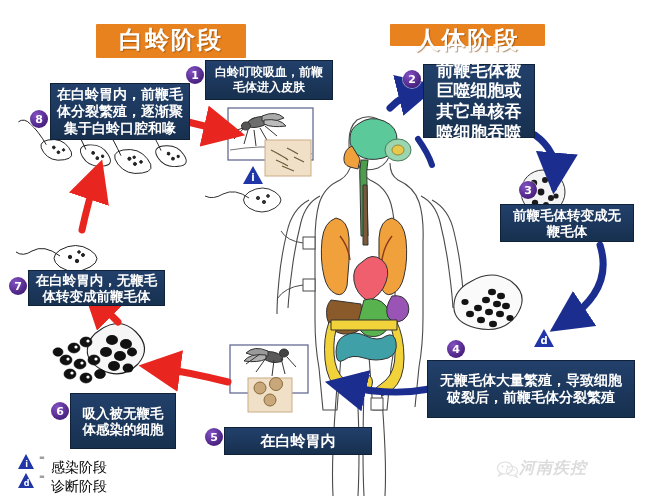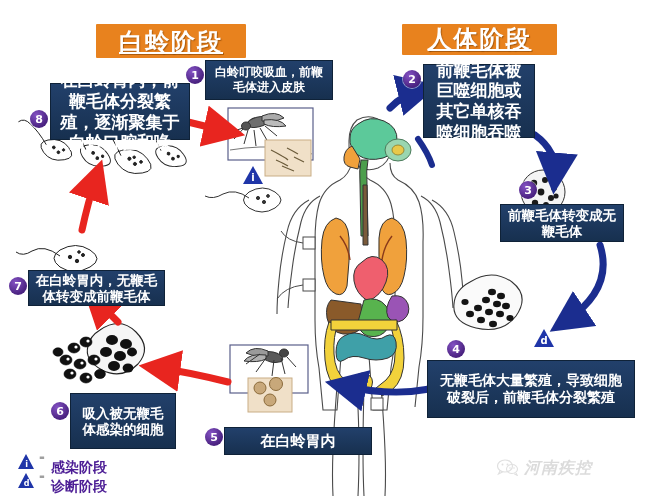--- a/index.html
+++ b/index.html
@@ -11,49 +11,48 @@
   }
   #stage { position: relative; width: 649px; height: 500px; background: #fff; }
 
   
   .banner {
     position: absolute;
     background: #e8821e;
     color: #fff;
     font-weight: bold;
     letter-spacing: 2px;
-    display: flex; align-items: flex-end; justify-content: center;
+    display: flex; align-items: flex-start; justify-content: center;
     text-shadow: 1px 1px 1px rgba(120,60,0,.55);
     border-radius: 1px;
-    text-decoration: underline;
   }
   #banner-sandfly { left: 96px; top: 24px; width: 150px; height: 34px; font-size: 24px; }
-  #banner-human  { left: 402px; top: 24px; width: 155px; height: 31px; font-size: 24px; }
+  #banner-human  { left: 390px; top: 24px; width: 155px; height: 22px; font-size: 24px; }
 
   
   .infobox {
     position: absolute;
     background: #1d3557;
     background: linear-gradient(180deg,#22406b 0%,#17304f 100%);
     color: #ffffff;
     font-weight: bold;
     line-height: 1.22;
     padding: 4px 6px;
     border: 1px solid #0f2238;
     display: flex; align-items: center; justify-content: center;
     text-align: center;
   }
   #box1 { left: 205px; top: 60px;  width: 128px; height: 40px; font-size: 12px; }
   #box2 { left: 423px; top: 64px;  width: 112px; height: 74px; font-size: 17px; }
-  #box3 { left: 500px; top: 204px; width: 124px; height: 38px; font-size: 13.5px; }
+  #box3 { left: 500px; top: 204px; width: 134px; height: 38px; font-size: 13.5px; }
   #box4 { left: 427px; top: 360px; width: 208px; height: 58px; font-size: 14px; }
   #box5 { left: 224px; top: 427px; width: 148px; height: 28px; font-size: 15px; }
   #box6 { left: 70px;  top: 393px; width: 106px;  height: 56px; font-size: 13.5px; }
   #box7 { left: 28px;  top: 270px; width: 137px; height: 36px; font-size: 13.5px; }
-  #box8 { left: 50px;  top: 83px;  width: 140px; height: 57px; font-size: 17px; }
+  #box8 { left: 50px;  top: 83px;  width: 140px; height: 57px; font-size: 14px; }
 
   
   .step {
     position: absolute;
     width: 18px; height: 18px; border-radius: 50%;
     background: #5b2d8e;
     background: radial-gradient(circle at 35% 30%, #8452c4 0%, #4a2280 70%);
     color: #fff; font-size: 11px; font-weight: bold;
     display: flex; align-items: center; justify-content: center;
     box-shadow: 0 0 0 1px rgba(255,255,255,.5);
@@ -91,26 +90,26 @@
   .legend-tri { position: relative; width: 17px; height: 15px; margin-right: 4px; }
   .legend-tri .tri-shape {
     border-left-width: 8.5px; border-right-width: 8.5px; border-bottom-width: 15px;
   }
   .legend-tri .glyph {
     position: absolute; left: 0; top: 0; width: 17px; height: 15px;
     color: #fff; font-size: 8px; font-weight: bold;
     display: flex; align-items: flex-end; justify-content: center;
   }
   .legend-sup { font-size: 7px; color: #444; margin-right: 6px; align-self: flex-start; margin-top: 2px; }
-  .legend-label { font-size: 14px; font-weight: bold; color: #4c1d95; margin-top: 13px; }
+  .legend-label { font-size: 14px; font-weight: normal; color: #000000; margin-top: 13px; }
 
   
   #watermark {
     position: absolute; left: 497px; top: 458px;
-    display: flex; gap: 5px;
+    display: flex; align-items: center; 
     opacity: .30;
   }
   #watermark .wm-text {
     font-size: 16px; color: #8a8a8a; font-style: italic; font-weight: bold;
     letter-spacing: 1px;
   }
 
   
   #art { position: absolute; left: 0; top: 0; width: 649px; height: 500px; }
 </style>

